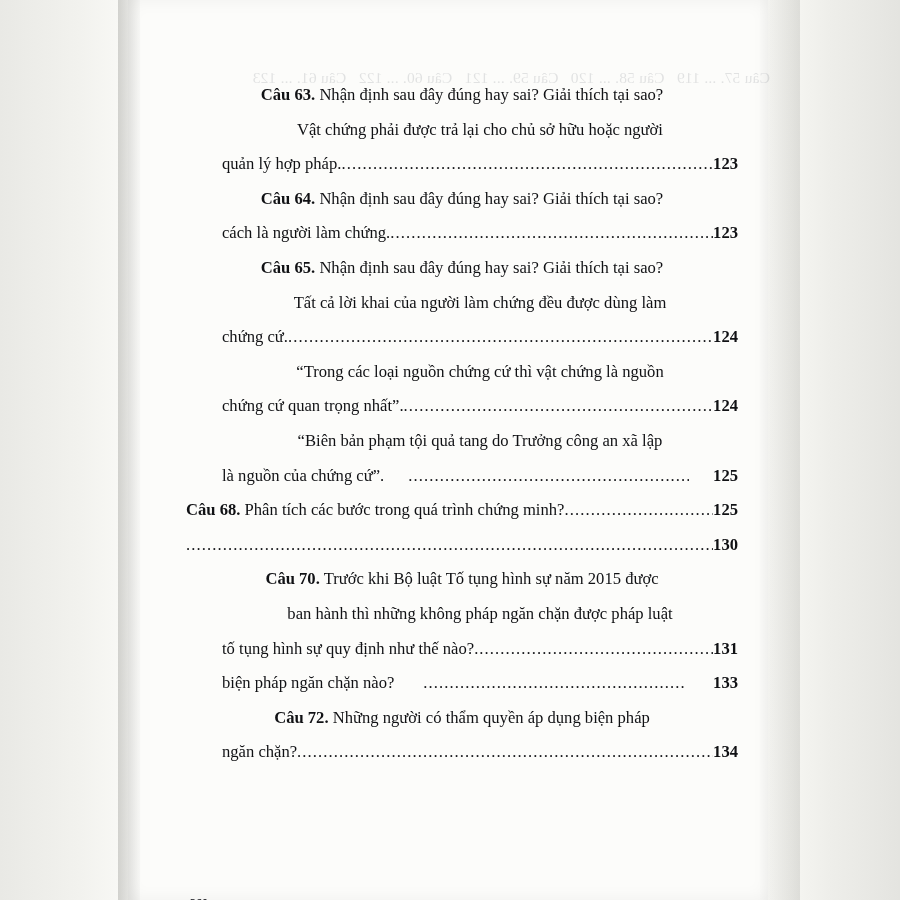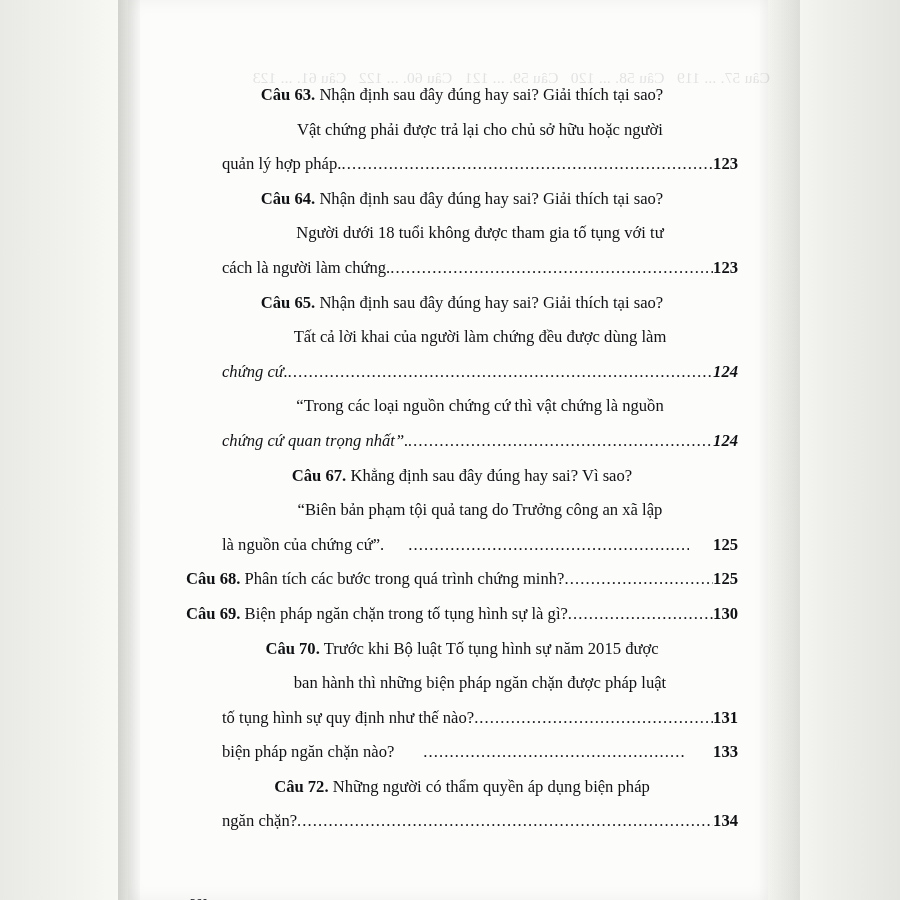--- a/index.html
+++ b/index.html
@@ -139,70 +139,67 @@
         <span class="line"><span class="label">Câu 63.</span> <span>Nhận định sau đây đúng hay sai? Giải thích tại sao?</span></span>
         <span class="line indent"><span>Vật chứng phải được trả lại cho chủ sở hữu hoặc người</span></span>
         <div class="row" style="padding-left: 36px;">
           <span class="txt"><span>quản lý hợp pháp.</span></span>
           <span class="grow"><span class="dots">........................................................................................................................................................................................................</span></span>
           <span class="txt pg">123</span>
         </div>
       </div>
       <div class="entry">
         <span class="line"><span class="label">Câu 64.</span> <span>Nhận định sau đây đúng hay sai? Giải thích tại sao?</span></span>
-        <span class="line indent"><span>Người dưới 18 tuổi không được tham gia tố tụng với tư</span></span>
         <div class="row" style="padding-left: 36px;">
           <span class="txt"><span>cách là người làm chứng.</span></span>
           <span class="grow"><span class="dots">........................................................................................................................................................................................................</span></span>
           <span class="txt pg">123</span>
         </div>
       </div>
       <div class="entry">
         <span class="line"><span class="label">Câu 65.</span> <span>Nhận định sau đây đúng hay sai? Giải thích tại sao?</span></span>
         <span class="line indent"><span>Tất cả lời khai của người làm chứng đều được dùng làm</span></span>
-        <div class="row" style="padding-left: 36px; font-style: italic;">
+        <div class="row" style="padding-left: 36px;">
           <span class="txt"><span>chứng cứ.</span></span>
           <span class="grow"><span class="dots">........................................................................................................................................................................................................</span></span>
           <span class="txt pg">124</span>
         </div>
       </div>
       <div class="entry">
         <span class="line indent"><span>“Trong các loại nguồn chứng cứ thì vật chứng là nguồn</span></span>
-        <div class="row" style="padding-left: 36px; font-style: italic;">
+        <div class="row" style="padding-left: 36px;">
           <span class="txt"><span>chứng cứ quan trọng nhất”.</span></span>
           <span class="grow"><span class="dots">........................................................................................................................................................................................................</span></span>
           <span class="txt pg">124</span>
         </div>
       </div>
       <div class="entry">
-        <span class="line"><span class="label">Câu 67.</span> <span>Khẳng định sau đây đúng hay sai? Vì sao?</span></span>
         <span class="line indent"><span>“Biên bản phạm tội quả tang do Trưởng công an xã lập</span></span>
         <div class="row" style="padding-left: 36px; gap: 24px;">
           <span class="txt"><span>là nguồn của chứng cứ”.</span></span>
           <span class="grow"><span class="dots">........................................................................................................................................................................................................</span></span>
           <span class="txt pg">125</span>
         </div>
       </div>
       <div class="entry">
         <div class="row">
           <span class="txt"><span class="label">Câu 68.</span> <span>Phân tích các bước trong quá trình chứng minh?</span></span>
           <span class="grow"><span class="dots">........................................................................................................................................................................................................</span></span>
           <span class="txt pg">125</span>
         </div>
       </div>
       <div class="entry">
         <div class="row">
-          <span class="txt"><span class="label">Câu 69.</span> <span>Biện pháp ngăn chặn trong tố tụng hình sự là gì?</span></span>
           <span class="grow"><span class="dots">........................................................................................................................................................................................................</span></span>
           <span class="txt pg">130</span>
         </div>
       </div>
       <div class="entry">
         <span class="line"><span class="label">Câu 70.</span> <span>Trước khi Bộ luật Tố tụng hình sự năm 2015 được</span></span>
-        <span class="line indent"><span>ban hành thì những biện pháp ngăn chặn được pháp luật</span></span>
+        <span class="line indent"><span>ban hành thì những không pháp ngăn chặn được pháp luật</span></span>
         <div class="row" style="padding-left: 36px;">
           <span class="txt"><span>tố tụng hình sự quy định như thế nào?</span></span>
           <span class="grow"><span class="dots">........................................................................................................................................................................................................</span></span>
           <span class="txt pg">131</span>
         </div>
       </div>
       <div class="entry">
         <div class="row" style="padding-left: 36px; gap: 29px;">
           <span class="txt"><span>biện pháp ngăn chặn nào?</span></span>
           <span class="grow"><span class="dots">........................................................................................................................................................................................................</span></span>

